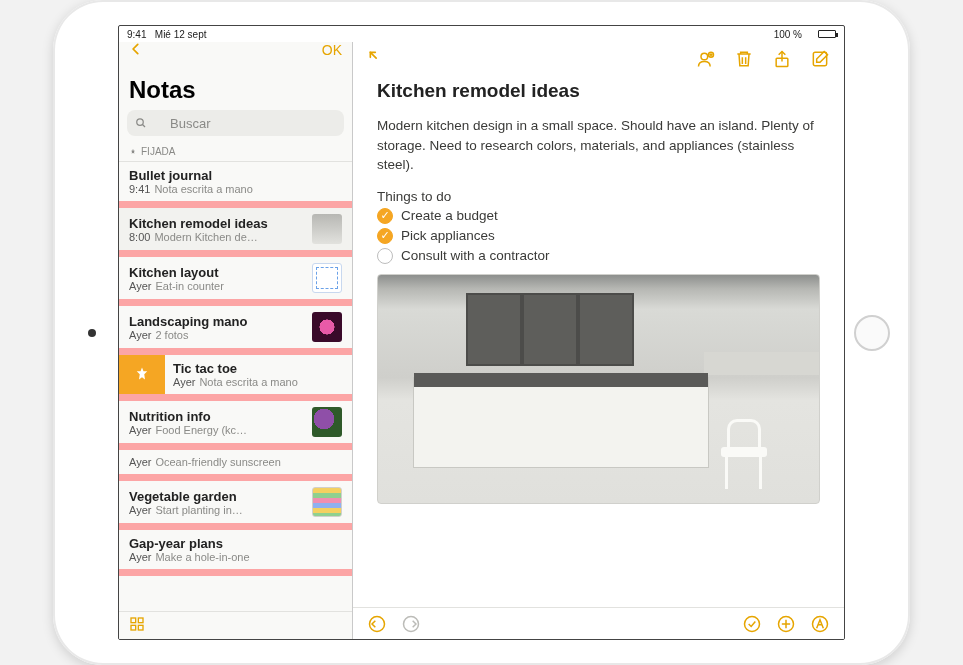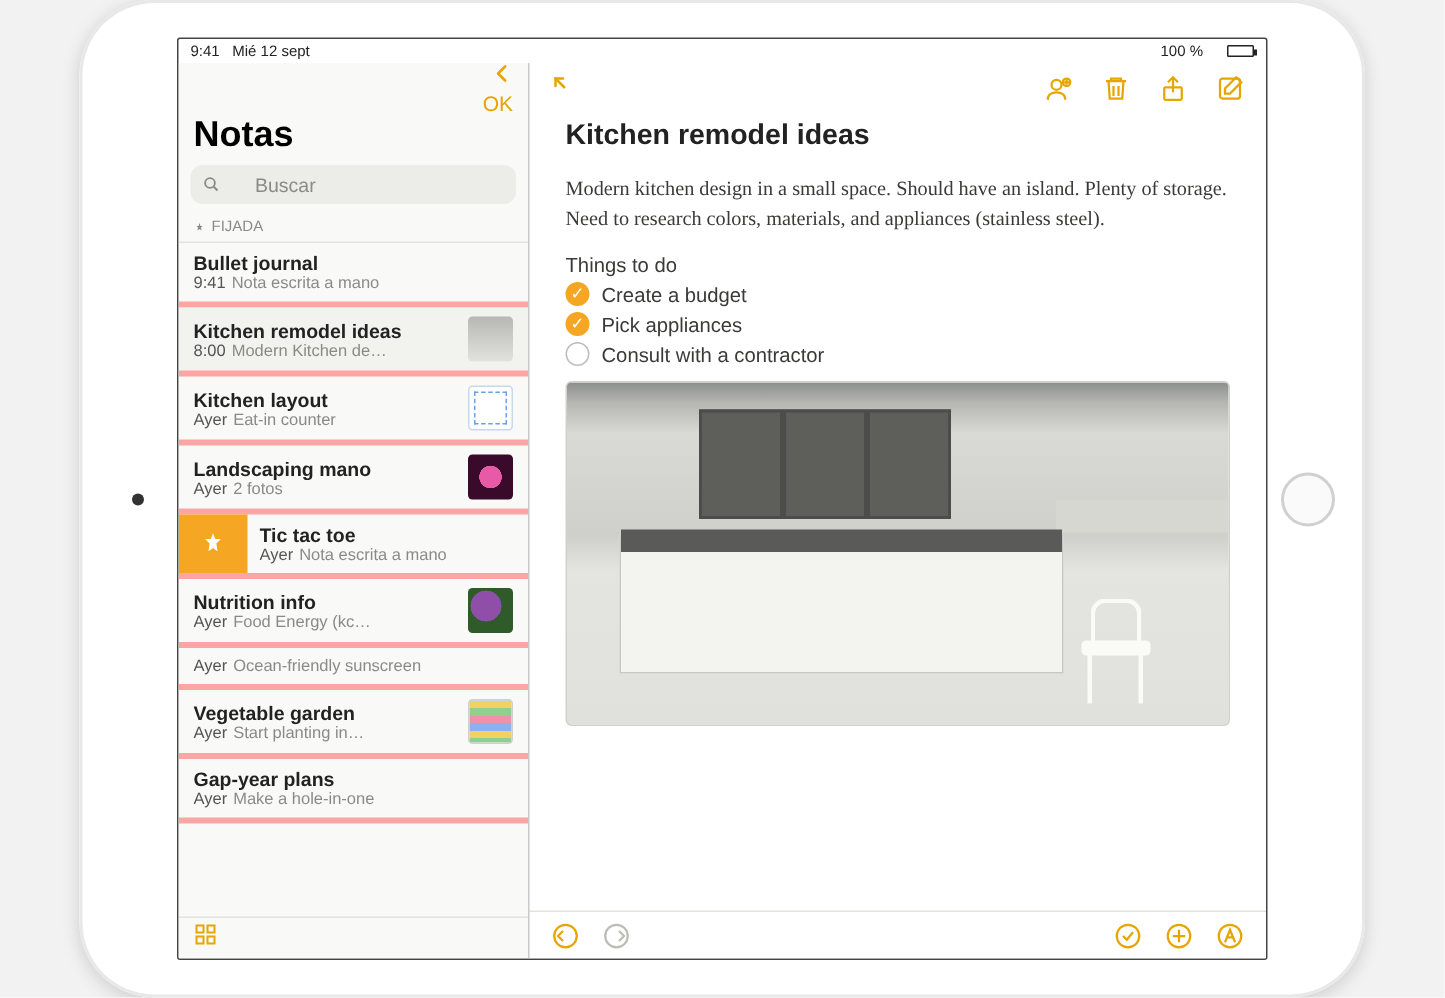--- a/index.html
+++ b/index.html
@@ -63,23 +63,22 @@
   .app { flex:1; display:flex; overflow:hidden; }
   .sidebar {
     width: 234px;
     border-right: 1px solid #c9c9c9;
     background: #f9f9f7;
     display:flex; flex-direction:column;
     position: relative;
   }
   .sidebar-top {
     height: 30px;
-    display:flex; justify-content:space-between; align-items:flex-end;
+    display:flex; justify-content:space-between; align-items:flex-start;
     padding: 0 10px;
-    flex-direction: column;
   }
   .accent { color: #e6a500; }
   .back-chevron svg { width:14px; height:14px; }
   .ok-btn { font-size:14px; font-weight:500; cursor:pointer; }
   .title {
     font-size: 24px;
     font-weight: 700;
     padding: 4px 10px 6px;
   }
   .search {
@@ -99,21 +98,21 @@
     color: #8a8a87;
     padding: 4px 10px;
     border-bottom: 1px solid #e2e2df;
     display:flex; align-items:center; gap:4px;text-align:center;
   }
   .section-header svg { width:8px; height:8px; }
   .list { flex:1; overflow:auto; }
   .item {
     display:flex; align-items:center;
     padding: 6px 10px;
-    border-bottom: 4px solid #fca5a5;
+    border-bottom: 7px solid #fca5a5;
     gap: 8px;
     cursor: pointer;
     position: relative;
   }
   .item.selected { background:#f2f2ef; }
   .item-text { flex:1; min-width:0; }
   .item-title { font-size:13px; font-weight:600; color:#222; white-space:nowrap; overflow:hidden; text-overflow:ellipsis; }
   .item-sub { font-size:11px; color:#8a8a87; white-space:nowrap; overflow:hidden; text-overflow:ellipsis; }
   .item-sub .time { color:#555; margin-right:4px; }
   .thumb { width:30px; height:30px; border-radius:3px; background:#ddd; flex-shrink:0; }
@@ -154,21 +153,21 @@
     padding: 4px 24px;
     overflow:auto;
     color:#3a3a38;
   }
   .note-title {
     font-size: 19px;
     font-weight: 700;
     color:#222;
     margin-bottom: 14px;
   }
-  .note-para { font-size:13.5px; line-height:1.45; margin-bottom:14px;font-family:Liberation Serif, serif; }
+  .note-para { font-size:13.5px; line-height:1.45; margin-bottom:14px; }
   .todo-header { font-size:13.5px; margin-bottom:4px; }
   .todo { display:flex; align-items:center; gap:8px; font-size:13.5px; margin-bottom:4px; }
   .check {
     width:16px; height:16px; border-radius:50%;
     border:1.5px solid #e6a500;
     display:flex; align-items:center; justify-content:center;
     flex-shrink:0;
   }
   .check.done { background:#f5a623; border-color:#f5a623; }
   .check.done::after { content:"✓"; color:#fff; font-size:11px; line-height:1; }

